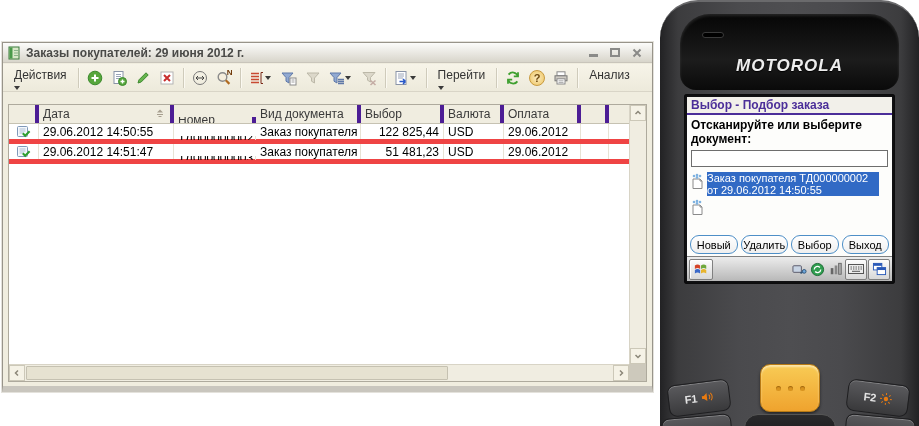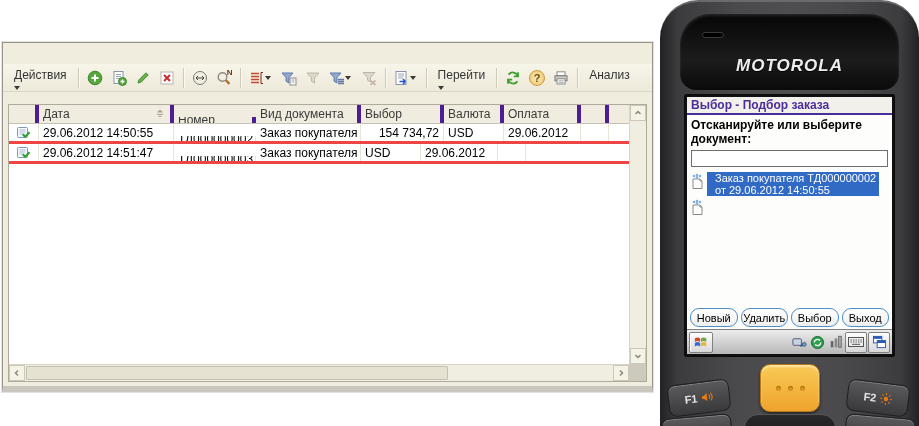--- a/index.html
+++ b/index.html
@@ -40,21 +40,21 @@
                border:1px solid #C89A40; display:flex; align-items:center; justify-content:center;
                font-size:11px; font-weight:bold; color:#6E4A10; }
 
   .client { position:absolute; left:0; top:49px; right:0; bottom:0; background:#F0EDDF; }
   .table-frame { position:absolute; left:5px; right:5px; top:12px; bottom:4px;
                  border:1px solid #AEAA9D; background:#fff; }
   .grid { position:absolute; left:0; top:0; right:17px; bottom:17px; overflow:hidden; background:#fff; }
   .hrow { display:flex; height:19px; background:#F0EDE0; border-bottom:1px solid #C6C2B2; }
   .hcell { font-size:12px; color:#3A3A3A; padding:2px 4px; border-right:4px solid #4c1d95;
            white-space:nowrap; overflow:hidden; display:flex; align-items:center; }
-  .trow { display:flex; height:20px; border-bottom:3px solid #ef4444; background:#fff; }
+  .trow { display:flex; height:20px; border-bottom:5px solid #ef4444; background:#fff; }
   .tcell { font-size:12px; color:#000; padding:2px 4px; border-right:1px solid #E7E3D5;
            white-space:nowrap; overflow:hidden; display:flex; align-items:center; }
   .c-ico  { width:30px; justify-content:center; }
   .c-date { width:135px; }
   .c-num  { width:82px;margin-top:12px; }
   .c-type { width:105px; }
   .c-sum  { width:83px; justify-content:flex-end; }
   .c-cur  { width:60px; }
   .c-pay  { width:77px; }
   .c-x    { width:28px; }
@@ -81,35 +81,35 @@
   .logo-panel { position:absolute; left:20px; right:20px; top:14px; height:76px;
                 background:linear-gradient(#060606,#1C1C1C 60%,#0A0A0A);
                 border-radius:30px 30px 16px 16px;
                 display:flex; align-items:flex-end; justify-content:center; padding-bottom:14px;
                 box-shadow:inset 0 2px 3px rgba(255,255,255,.12); }
   .led { position:absolute; left:42px; top:32px; width:22px; height:6px; background:#000;
          border-radius:3px; border:1px solid #3A3A3A; }
   .moto { font-size:17px; font-weight:bold; font-style:italic; letter-spacing:1px; color:#EDEDED;
           text-shadow:0 1px 1px #000; }
 
-  .screen-outer { position:absolute; left:24px; top:94px; width:211px; height:263px;
+  .screen-outer { position:absolute; left:24px; top:94px; width:211px; height:190px;
                   background:#141416; border-radius:3px; padding:3px;
                   box-shadow:inset 0 0 4px #000; }
   .screen { position:relative; width:100%; height:100%; background:#FDFDFB; overflow:hidden;
             font-size:11px; }
   .scr-title { height:18px; background:#F2F0EA; color:#4B2E99; font-weight:bold; font-size:12px;
                padding:1px 4px; border-bottom:2px solid #4B2E99; white-space:nowrap; }
   .scr-prompt { font-weight:bold; font-size:12px; color:#000; line-height:14px; padding:3px 4px 1px; }
   .scr-input { display:block; margin:3px 4px; width:calc(100% - 8px); height:17px;
                border:1px solid #6E6E6E; background:#fff; font-size:11px; padding:0 2px; }
   .scr-list { margin-top:4px; }
   .scr-item { display:flex; align-items:flex-start; padding:1px 2px; gap:2px; }
   .scr-item svg { width:16px; height:16px; flex:none; margin-top:1px; }
   .item-text { font-size:11px; line-height:12px; width:172px; color:#000; }
-  .scr-item.selected .item-text { background:#316AC5; color:#fff;padding-left:8px; }
+  .scr-item.selected .item-text { background:#316AC5; color:#fff; }
   .scr-buttons { position:absolute; left:3px; right:3px; bottom:27px; display:flex; gap:3px; }
   .scr-buttons button { flex:1; height:19px; border:1px solid #4E8FC7; border-radius:9px;
                         background:linear-gradient(#FFFFFF,#EFEFEF); font-size:11px; color:#000;
                         font-family:inherit; white-space:nowrap; padding:0; }
   .scr-taskbar { position:absolute; left:0; right:0; bottom:0; height:25px;
                  background:linear-gradient(#ECECEC,#B8B8B8); border-top:1px solid #808080;
                  display:flex; align-items:center; padding:0 2px; }
   .start-btn { width:24px; height:21px; background:linear-gradient(#FDFDFD,#D8D8D8);
                border:1px solid #808080; border-radius:2px; box-shadow:inset 1px 1px 0 #fff;
                display:flex; align-items:center; justify-content:center; }
@@ -138,20 +138,43 @@
                 border-radius:14px; }
   .key svg { width:12px; height:12px; }
 </style>
 </head>
 <body>
 
 <div id="stage">
 
   <div class="window">
 
+    <div class="titlebar">
+      <span style="display:flex">
+        <svg width="14" height="14" viewBox="0 0 14 14">
+            <rect x="2" y="1" width="10" height="12" fill="#D8E8C8" stroke="#3A7A3A"></rect>
+            <rect x="2.5" y="1.5" width="3" height="11" fill="#4A9A4A"></rect>
+            <path d="M7 4.5h4M7 7h4M7 9.5h4" stroke="#8AB48A" stroke-width="1"></path>
+          </svg>
+      </span>
+      <span class="title">Заказы покупателей: 29 июня 2012 г.</span>
+      <span class="win-controls">
+        <span class="ctl">
+            <span class="ctl-min-glyph"></span>
+          </span>
+        <span class="ctl">
+            <span class="ctl-max-glyph"></span>
+          </span>
+        <span class="ctl">
+          <svg width="10" height="10" viewBox="0 0 10 10">
+              <path d="M1.5 1.5l7 7M8.5 1.5l-7 7" stroke="#8A8A88" stroke-width="2"></path>
+            </svg>
+        </span>
+      </span>
+    </div>
 
     <div class="toolbar">
       <span class="tb-btn">
         <span>Действия</span>
           <span class="drop"></span>
       </span>
       <span class="tb-sep"></span>
       <span class="tb-ico">
         <svg viewBox="0 0 16 16">
             <circle cx="8" cy="8" r="6.8" fill="#57A63C" stroke="#3C8A2E"></circle>
@@ -301,37 +324,38 @@
             <div class="tcell c-ico">
               <svg width="15" height="15" viewBox="0 0 15 15">
                   <rect x="1.5" y="2.5" width="10" height="10" rx="1" fill="#F4F8FC" stroke="#8098B8"></rect>
                   <path d="M3.5 5h6M3.5 7h6M3.5 9h4" stroke="#AEBDD4"></path>
                   <path d="M6.8 9.2l2.4 2.6 4.4-4.6" fill="none" stroke="#2F9E2F" stroke-width="2"></path>
                 </svg>
             </div>
             <div class="tcell c-date">29.06.2012 14:50:55</div>
             <div class="tcell c-num">ТД000000002</div>
             <div class="tcell c-type">Заказ покупателя</div>
-            <div class="tcell c-sum">154 734,72</div>
+            <div class="tcell c-sum">122 825,44</div>
             <div class="tcell c-cur">USD</div>
             <div class="tcell c-pay">29.06.2012</div>
             <div class="tcell c-x"></div>
           </div>
 
           <div class="trow">
             <div class="tcell c-ico">
               <svg width="15" height="15" viewBox="0 0 15 15">
                   <rect x="1.5" y="2.5" width="10" height="10" rx="1" fill="#F4F8FC" stroke="#8098B8"></rect>
                   <path d="M3.5 5h6M3.5 7h6M3.5 9h4" stroke="#AEBDD4"></path>
                   <path d="M6.8 9.2l2.4 2.6 4.4-4.6" fill="none" stroke="#2F9E2F" stroke-width="2"></path>
                 </svg>
             </div>
             <div class="tcell c-date">29.06.2012 14:51:47</div>
             <div class="tcell c-num">ТД000000003</div>
             <div class="tcell c-type">Заказ покупателя</div>
+            <div class="tcell c-sum">51 481,23</div>
             <div class="tcell c-cur">USD</div>
             <div class="tcell c-pay">29.06.2012</div>
             <div class="tcell c-x"></div>
           </div>
         </div>
 
         <div class="vscroll">
           <span class="sb-btn vs-up">
             <svg viewBox="0 0 8 8">
                 <path d="M1.5 5l2.5-2.5L6.5 5" fill="none" stroke="#8B8778" stroke-width="1.5"></path>

